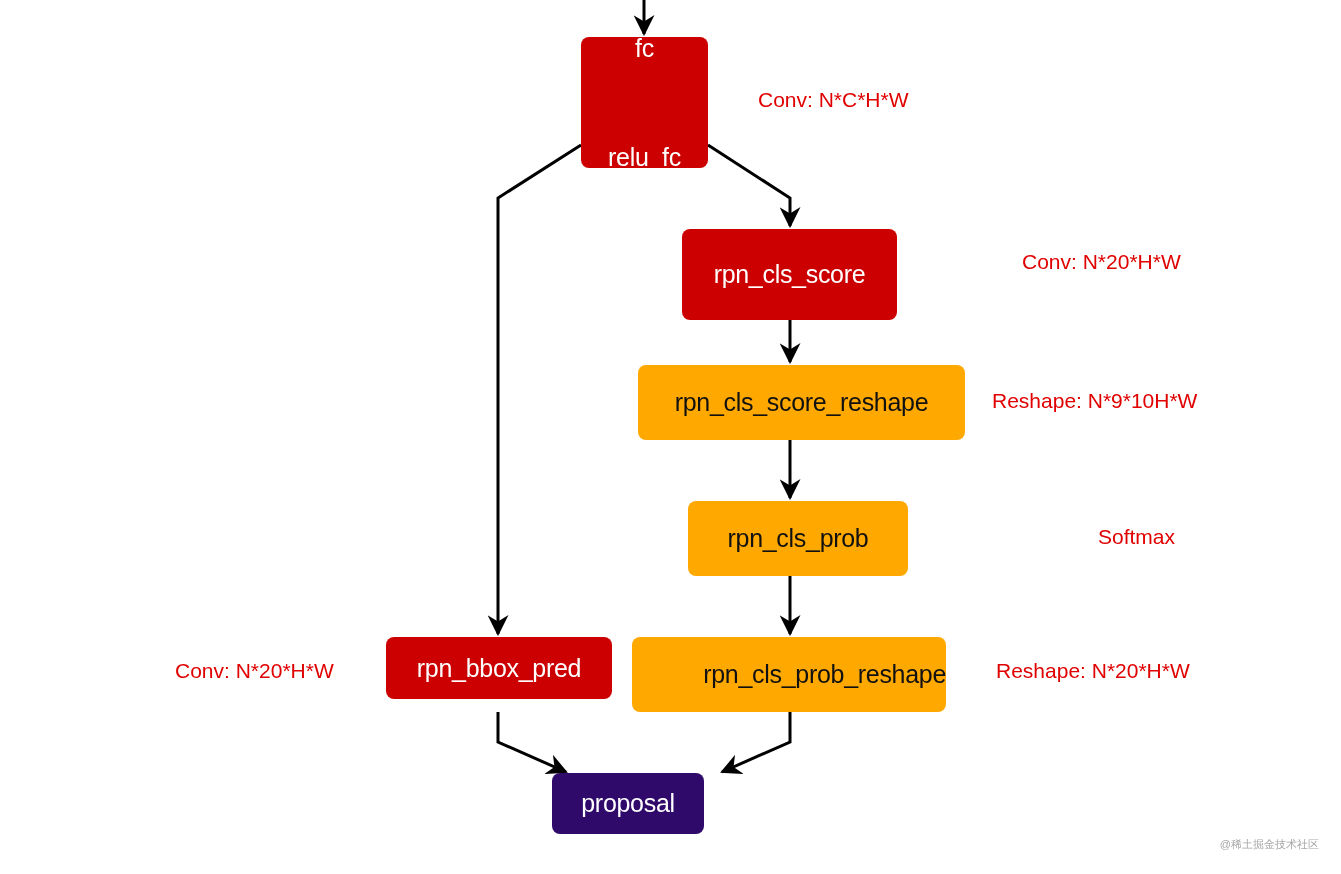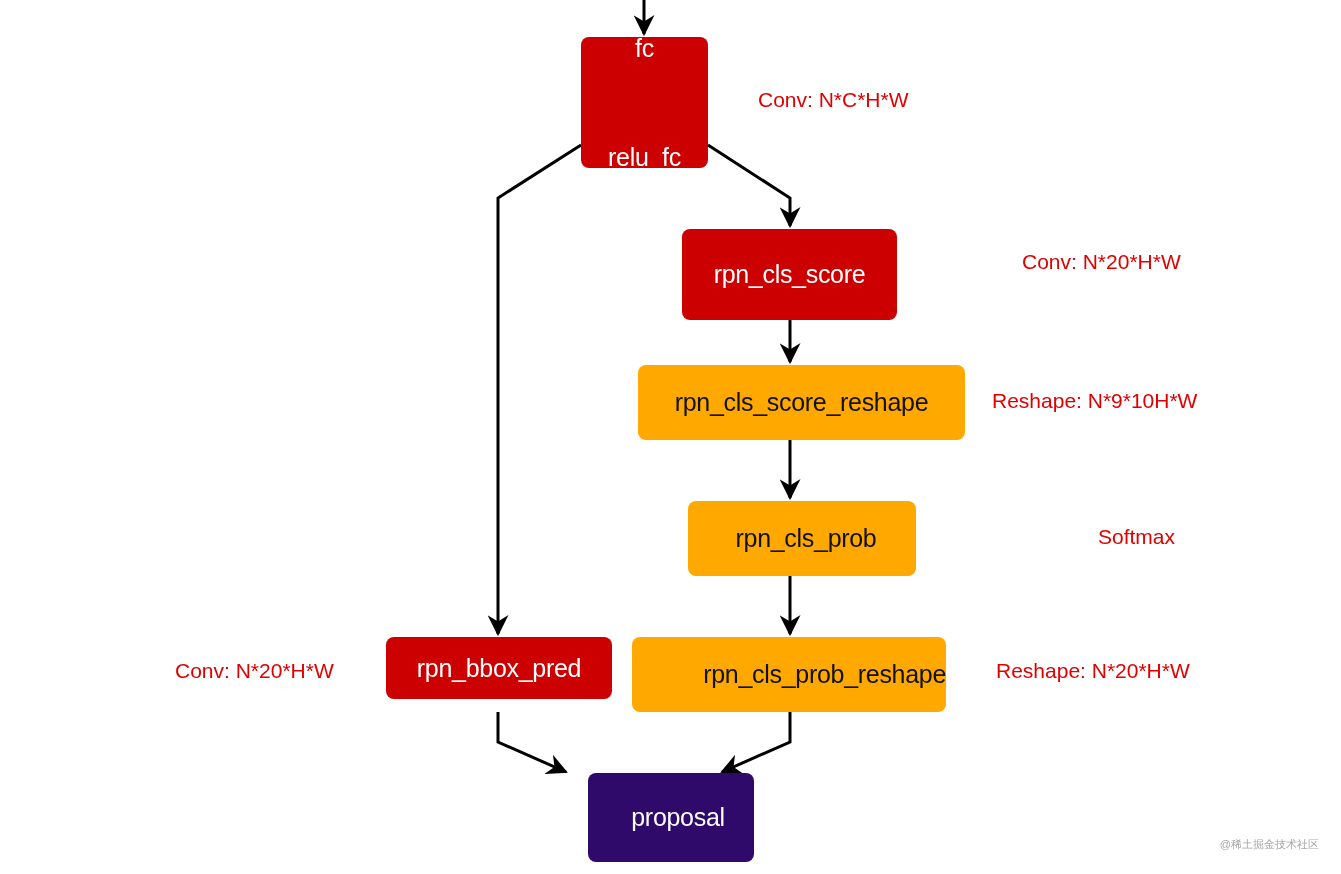--- a/index.html
+++ b/index.html
@@ -43,33 +43,33 @@
 </div>
 
 <div class="node red" style="left:682px;top:229px;width:215px;height:91px;">
   <span>rpn_cls_score</span>
 </div>
 
 <div class="node orange" style="left:626px;top:365px;width:327px;height:75px;margin-left:12px;">
   <span>rpn_cls_score_reshape</span>
 </div>
 
-<div class="node orange" style="left:688px;top:501px;width:220px;height:75px;padding-left:8px;">
+<div class="node orange" style="left:688px;top:501px;width:220px;height:75px;">
   <span>rpn_cls_prob</span>
 </div>
 
 <div class="node orange" style="left:632px;top:637px;width:314px;height:75px;align-items:flex-end;">
   <span>rpn_cls_prob_reshape</span>
 </div>
 
 <div class="node red" style="left:386px;top:637px;width:226px;height:62px;">
   <span>rpn_bbox_pred</span>
 </div>
 
-<div class="node purple" style="left:588px;top:773px;width:152px;height:89px;padding-left:14px;">
+<div class="node purple" style="left:552px;top:773px;width:152px;height:61px;">
   <span>proposal</span>
 </div>
 
 <div class="note" style="left:758px;top:88px;">Conv: N*C*H*W</div>
 <div class="note" style="left:1022px;top:250px;">Conv: N*20*H*W</div>
 <div class="note" style="left:992px;top:389px;">Reshape: N*9*10H*W</div>
 <div class="note" style="left:1058px;top:525px;margin-left:40px;">Softmax</div>
 <div class="note" style="left:996px;top:659px;">Reshape: N*20*H*W</div>
 <div class="note" style="left:175px;top:659px;">Conv: N*20*H*W</div>
 

